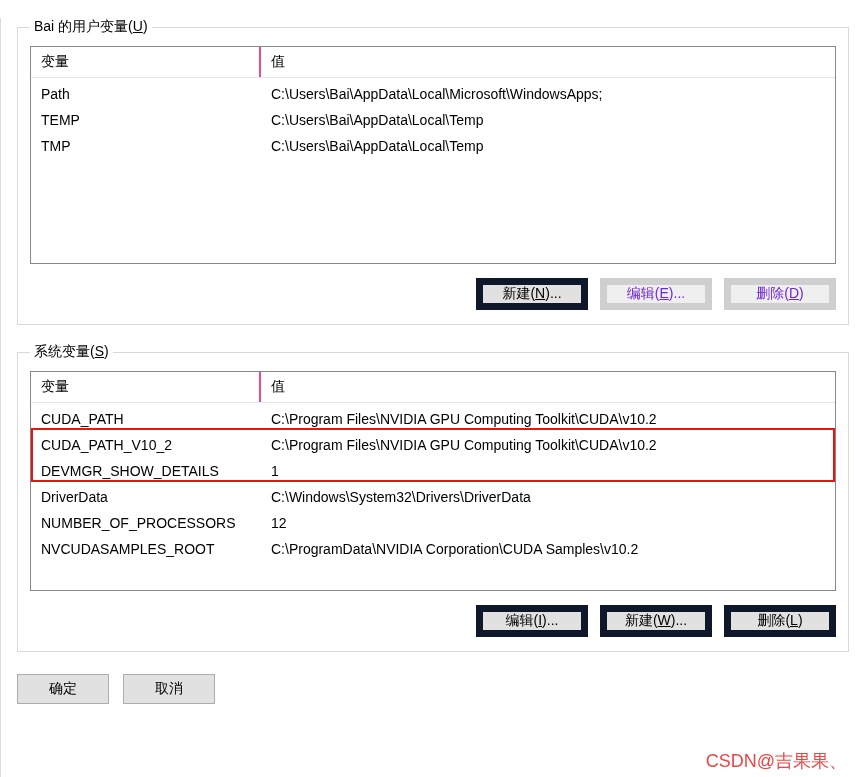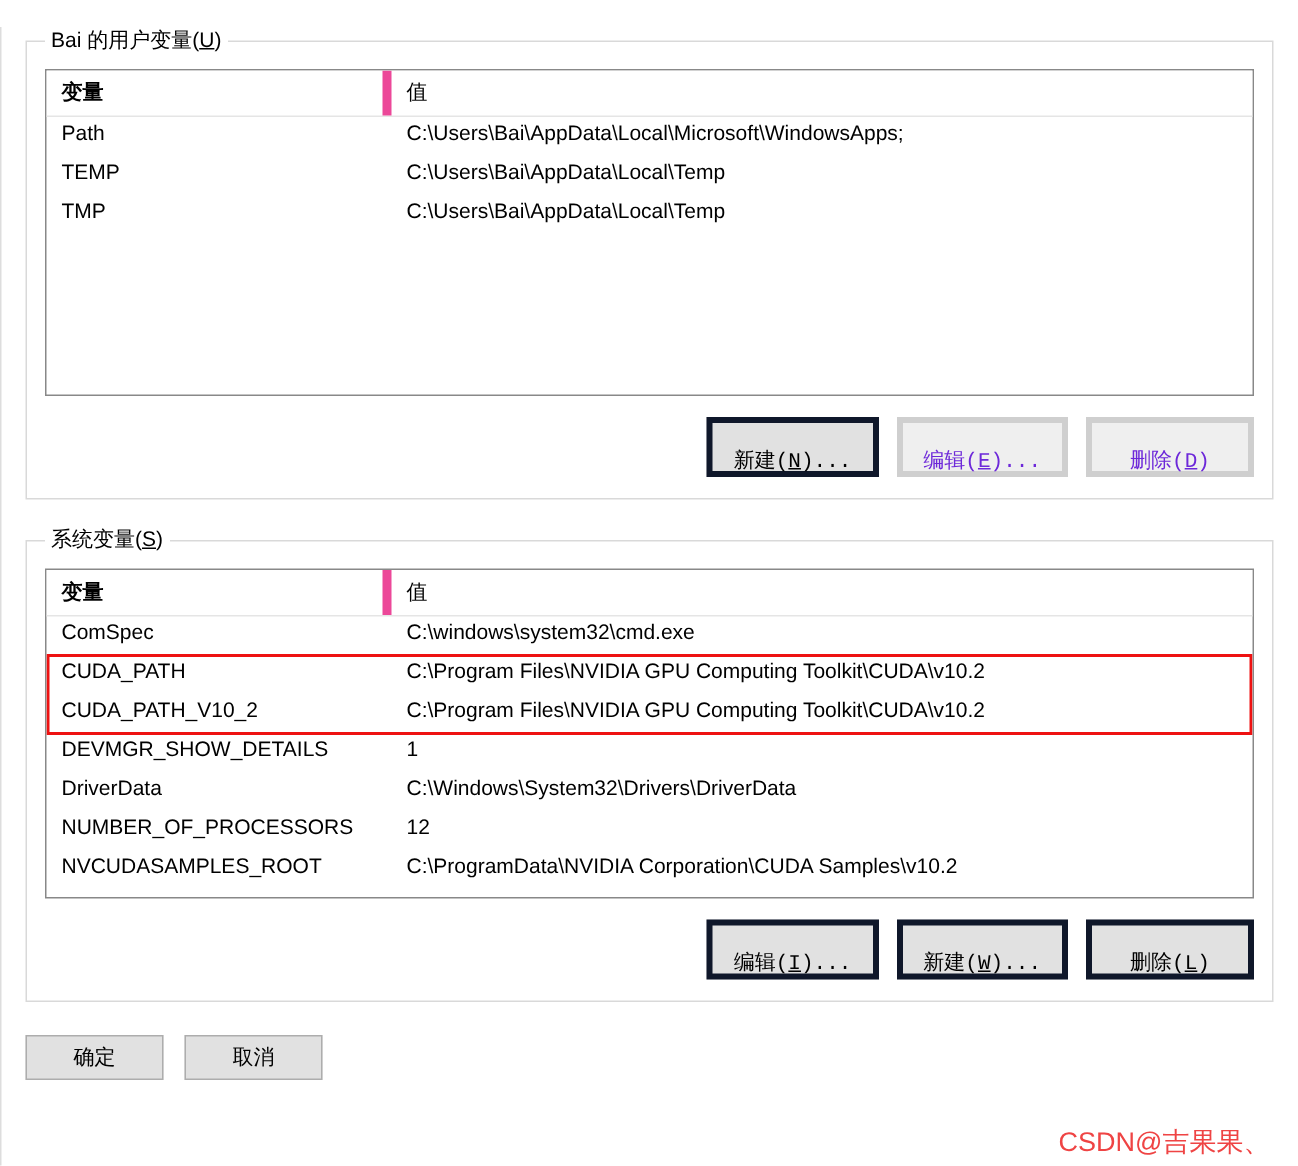--- a/index.html
+++ b/index.html
@@ -40,49 +40,49 @@
   .list-header {
     display: flex;
     border-bottom: 1px solid #e5e5e5;
     background: #fff;
     position: sticky; top:0;
   }
   .list-header .col {
     padding: 6px 10px 6px 10px;
     color: #000;
   }
-  .col-name { width: 230px; flex: 0 0 230px; border-right: 6px solid #ec4899; font-weight: bold; }
+  .col-name { width: 230px; flex: 0 0 230px; border-right: 2px solid #ec4899; }
   .col-value { flex: 1; }
   .row {
     display: flex;
     height: 26px;
-    align-items: flex-start;
+    align-items: flex-end;
   }
   .row .cell {
     padding: 2px 10px;
     white-space: nowrap;
     overflow: hidden;
     text-overflow: ellipsis;
   }
   .row .cell.cn { width:230px; flex:0 0 230px; }
   .row .cell.cv { flex:1; }
   .btn-row {
     display: flex;
     justify-content: flex-end;
     gap: 12px;
     margin-top: 14px;
   }
   button.btn {
     min-width: 112px;
     height: 32px;
-    border: 4px solid #0f172a;
+    border: 7px solid #0f172a;
     background: #e1e1e1;
-    font-family: Liberation Mono, monospace;
-    font-size: 14px;
-    padding: 16px 14px;
+    font-family: Liberation Sans, sans-serif;
+    font-size: 14px;
+    padding: 0 14px;
   }
   button.btn:disabled {
     color: #6d28d9;
     background: #efefef;
     border-color:#cfcfcf;
   }
   .under { text-decoration: underline; }
   .highlight-box {
     position: absolute;
     border: 2px solid #e11;
@@ -166,24 +166,20 @@
     </legend>
 
     <div class="list sys" id="sys-list">
       <div class="list-inner">
         <div class="list-header">
           <div class="col col-name">变量</div>
           <div class="col col-value">值</div>
         </div>
         <div id="sys-rows" style="position:relative;">
           <div id="sys-highlight" class="highlight-box" style="left: 0px; right: 0px; top: 25px; height: 54px;"></div>
-        <div class="row">
-              <div class="cell cn">ComSpec</div>
-              <div class="cell cv">C:\windows\system32\cmd.exe</div>
-            </div>
             <div class="row">
               <div class="cell cn">CUDA_PATH</div>
               <div class="cell cv">C:\Program Files\NVIDIA GPU Computing Toolkit\CUDA\v10.2</div>
             </div>
             <div class="row">
               <div class="cell cn">CUDA_PATH_V10_2</div>
               <div class="cell cv">C:\Program Files\NVIDIA GPU Computing Toolkit\CUDA\v10.2</div>
             </div>
             <div class="row">
               <div class="cell cn">DEVMGR_SHOW_DETAILS</div>

